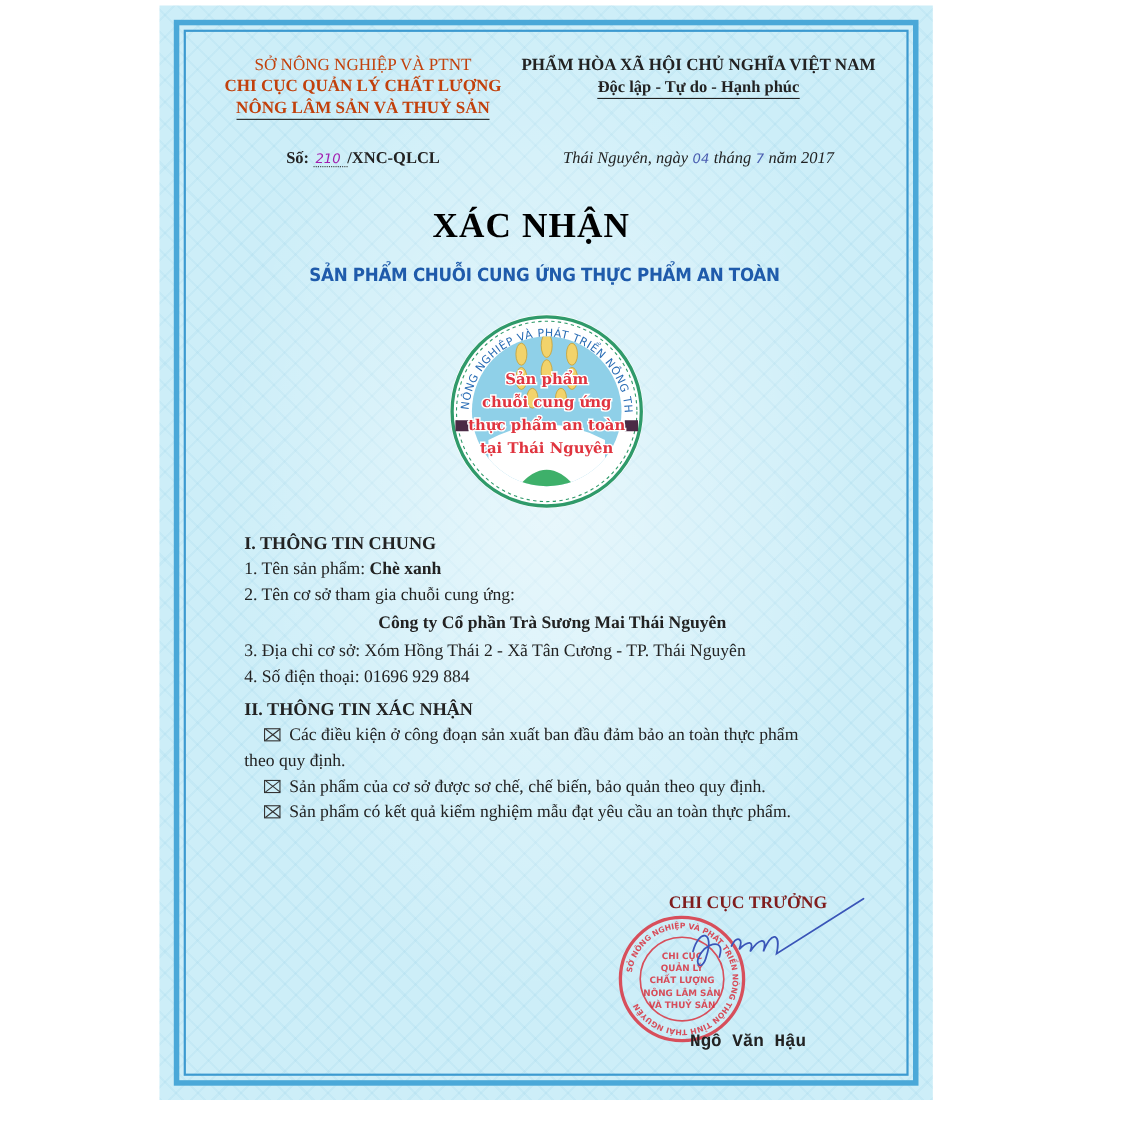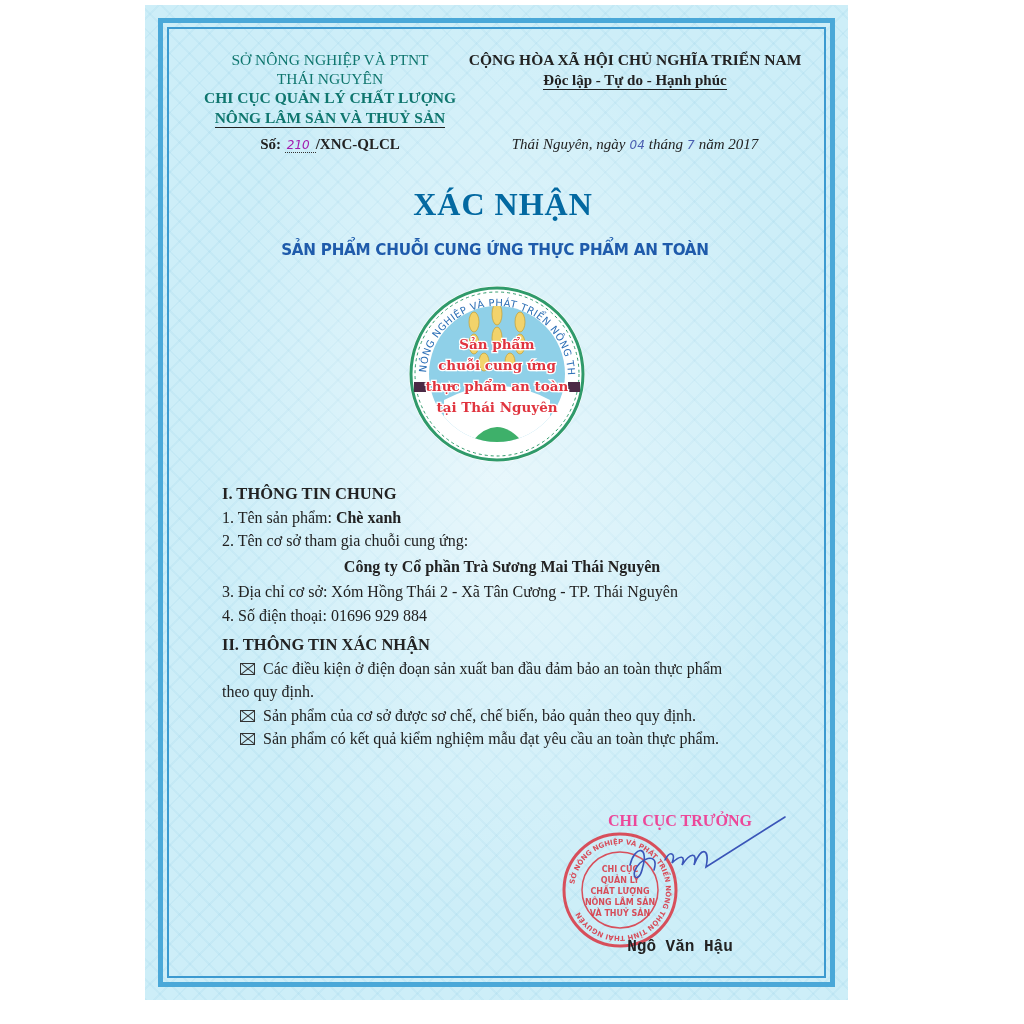--- a/index.html
+++ b/index.html
@@ -18,73 +18,72 @@
   .border-outer {
     position: absolute; left: 13px; top: 13px; right: 13px; bottom: 13px;
     border: 5px solid #4aa8d8;
   }
   .border-inner {
     position: absolute; left: 22px; top: 22px; right: 22px; bottom: 22px;
     border: 2px solid #3c9ad0;
   }
   .abs { position: absolute; }
   .c { text-align: center; }
-  .hdr-left { left: 185px; top: 50px; width: 290px; color: #0f766e; font-family: "Liberation Serif", serif; }
+  .hdr-left { left: 185px; top: 50px; width: 290px; color: #c2410c; font-family: "Liberation Serif", serif; }
   .hdr-left .l1, .hdr-left .l2 { font-size: 15.5px; line-height: 19px; }
   .hdr-left .l3, .hdr-left .l4 { font-size: 15.5px; font-weight: bold; line-height: 20px; }
   .hdr-left .l4 span { border-bottom: 1.5px solid #222; padding-bottom: 1px; }
   .so-line { left: 185px; top: 136px; width: 290px; font-family: "Liberation Serif", serif; font-weight: bold; font-size: 15px; color: #222; }
   .so-num { font-family: "DejaVu Sans", sans-serif; font-style: italic; font-weight: normal; color: #a21caf; font-size: 12px; border-bottom: 1px dotted #333; padding: 0 6px 0 2px; }
   .hdr-right { left: 460px; top: 50px; width: 350px; color: #222; font-family: "Liberation Serif", serif; }
   .hdr-right .r1 { font-size: 15.5px; font-weight: bold; line-height: 20px; }
   .hdr-right .r2 { font-size: 15px; font-weight: bold; line-height: 20px; }
   .hdr-right .r2 span { border-bottom: 1.5px solid #222; padding-bottom: 1px; }
   .date-line { left: 460px; top: 136px; width: 350px; font-family: "Liberation Serif", serif; font-style: italic; font-size: 15px; color: #222; }
   .hand { font-family: "DejaVu Sans", sans-serif; color: #4a5db0; font-size: 12px; padding: 0 4px; }
-  .title { left: 178px; top: 186px; width: 650px; color: #0369a1; font-family: "Liberation Serif", serif; font-weight: bold; font-size: 32px; letter-spacing: 1px; }
+  .title { left: 158px; top: 186px; width: 650px; color: #000000; font-family: "Liberation Serif", serif; font-weight: bold; font-size: 32px; letter-spacing: 1px; }
   .subtitle { left: 170px; top: 240px; width: 650px; color: #1f5bab; font-family: "DejaVu Sans", sans-serif; font-weight: bold; font-size: 16.5px; letter-spacing: -0.3px; transform: scaleX(0.92); }
   .logo { left: 404px; top: 282px; width: 186px; height: 182px; }
   .body { left: 222px; top: 482px; width: 560px; font-family: "Liberation Serif", serif; font-size: 16px; color: #222; line-height: 23.5px; }
   .body p { margin: 0; }
   .indent { text-indent: 32px; }
   .sec { font-weight: bold; font-size: 16.5px; }
   .bold { font-weight: bold; }
   .center-line { text-align: center; font-weight: bold; padding-top: 2px; padding-bottom: 2px; }
   .chk { display: inline-block; width: 15px; height: 12px; border: 1.3px solid #333; position: relative; vertical-align: -1px; margin-right: 8px; margin-left: 18px; box-sizing: border-box; }
   .chk::before, .chk::after { content: ""; position: absolute; left: 50%; top: 50%; width: 17px; height: 1.2px; background: #333; }
   .chk::before { transform: translate(-50%,-50%) rotate(38deg); }
   .chk::after { transform: translate(-50%,-50%) rotate(-38deg); }
   .gap { height: 6px; }
-  .signer-title { left: 560px; top: 812px; width: 240px; font-family: "Liberation Serif", serif; font-weight: bold; font-size: 16px; color: #ec4899; }
+  .signer-title { left: 560px; top: 812px; width: 240px; font-family: "Liberation Serif", serif; font-weight: bold; font-size: 16px; color: #7f1d1d; }
   .signer-name { left: 560px; top: 938px; width: 240px; font-family: Liberation Mono, monospace; font-weight: bold; font-size: 16px; color: #222; }
   .stamp { left: 560px; top: 830px; width: 120px; height: 120px; }
   .signature { left: 610px; top: 815px; width: 180px; height: 80px; }
 </style>
 </head>
 <body>
 
 <div class="paper">
   <div class="border-outer"></div>
   <div class="border-inner"></div>
 </div>
 
 <div class="abs hdr-left c">
   <div class="l1">SỞ NÔNG NGHIỆP VÀ PTNT</div>
-  <div class="l2">THÁI NGUYÊN</div>
   <div class="l3">CHI CỤC QUẢN LÝ CHẤT LƯỢNG</div>
   <div class="l4"><span>NÔNG LÂM SẢN VÀ THUỶ SẢN</span></div>
 </div>
 
 <div class="abs so-line c">
   <span>Số:</span>
   <span class="so-num">210</span><span>/XNC-QLCL</span>
 </div>
 
 <div class="abs hdr-right c">
-  <div class="r1">CỘNG HÒA XÃ HỘI CHỦ NGHĨA TRIỂN NAM</div>
+  <div class="r1">PHẨM HÒA XÃ HỘI CHỦ NGHĨA VIỆT NAM</div>
   <div class="r2"><span>Độc lập - Tự do - Hạnh phúc</span></div>
 </div>
 
 <div class="abs date-line c">
   <span>Thái Nguyên, ngày</span><span class="hand">04</span><span>tháng</span><span class="hand">7</span><span>năm 2017</span>
 </div>
 
 <div class="abs title c">XÁC NHẬN</div>
 <div class="abs subtitle c">SẢN PHẨM CHUỖI CUNG ỨNG THỰC PHẨM AN TOÀN</div>
 
@@ -130,21 +129,21 @@
 
 <div class="abs body">
   <p class="sec">I. THÔNG TIN CHUNG</p>
   <p><span>1. Tên sản phẩm: </span><span class="bold">Chè xanh</span></p>
   <p>2. Tên cơ sở tham gia chuỗi cung ứng:</p>
   <p class="center-line">Công ty Cổ phần Trà Sương Mai Thái Nguyên</p>
   <p>3. Địa chỉ cơ sở: Xóm Hồng Thái 2 - Xã Tân Cương - TP. Thái Nguyên</p>
   <p>4. Số điện thoại: 01696 929 884</p>
   <div class="gap"></div>
   <p class="sec">II. THÔNG TIN XÁC NHẬN</p>
-  <p><span class="chk"></span><span>Các điều kiện ở điện đoạn sản xuất ban đầu đảm bảo an toàn thực phẩm</span></p>
+  <p><span class="chk"></span><span>Các điều kiện ở công đoạn sản xuất ban đầu đảm bảo an toàn thực phẩm</span></p>
   <p>theo quy định.</p>
   <p><span class="chk"></span><span>Sản phẩm của cơ sở được sơ chế, chế biến, bảo quản theo quy định.</span></p>
   <p><span class="chk"></span><span>Sản phẩm có kết quả kiểm nghiệm mẫu đạt yêu cầu an toàn thực phẩm.</span></p>
 </div>
 
 <div class="abs signer-title c">CHI CỤC TRƯỞNG</div>
 
 <div class="abs stamp">
   <svg width="120" height="120" viewBox="0 0 120 120" xmlns="http://www.w3.org/2000/svg">
     <defs>

